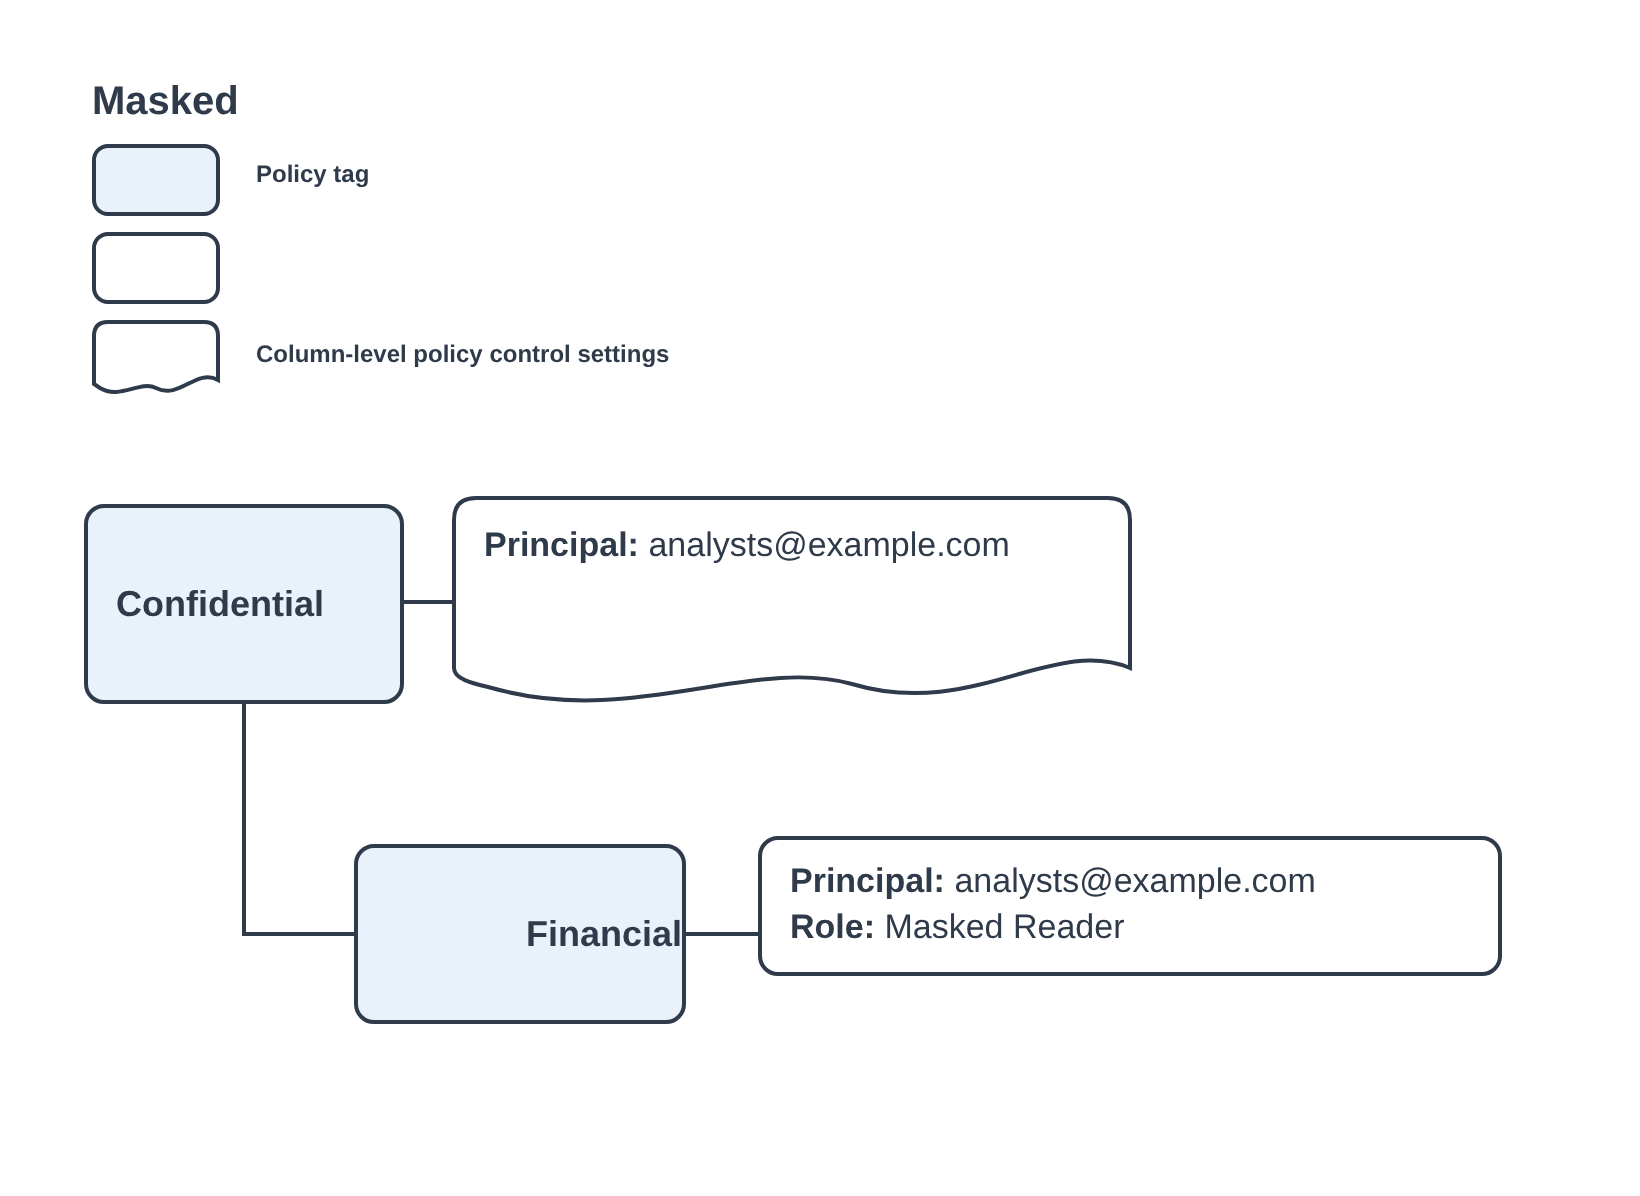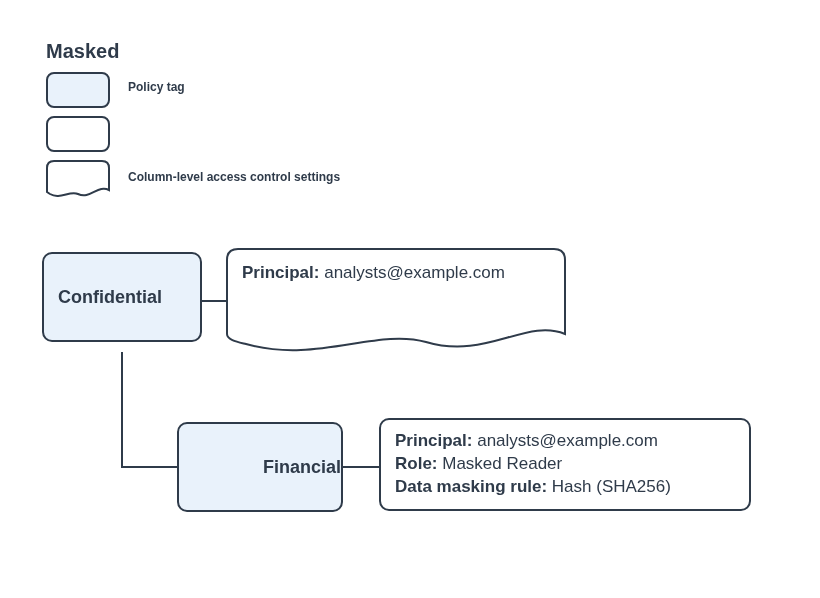--- a/index.html
+++ b/index.html
@@ -91,23 +91,23 @@
   <div class="legend-swatch policy" style="left:46px; top:116px;"></div>
 
   <div class="legend-note" style="left:46px; top:160px; width:64px; height:40px;">
     <svg width="64" height="40" viewBox="0 0 64 40">
       <path d="M8,1 H56 Q63,1 63,8 V30
                C 52,24 44,40 32,34
                C 24,30 14,40 4,34
                L1,32 V8 Q1,1 8,1 Z" fill="#ffffff" stroke="#2f3b4a" stroke-width="2"></path>
     </svg>
   </div>
-  <div class="legend-label" style="left:128px; top:170px;">Column-level access control settings</div>
+  <div class="legend-label" style="left:128px; top:170px;">Column-level policy control settings</div>
 
-  <div class="policy-tag" style="left:42px; top:252px; width:160px; height:90px;">
+  <div class="policy-tag" style="left:42px; top:252px; width:160px; height:100px;">
     <span>Confidential</span>
   </div>
 
   <div class="connector" style="left:202px; top:300px; width:24px; height:2px;"></div>
 
   <div class="note-box" style="left:226px; top:248px; width:340px; height:108px;">
     <svg class="note-svg" width="340" height="108" viewBox="0 0 340 108">
       <path d="M12,1 H328 Q339,1 339,12 V86
                C 300,70 260,112 200,94
                C 150,80 90,116 20,96
@@ -133,19 +133,15 @@
 
   <div class="data-policy" style="left:379px; top:418px; width:372px;">
     <div>
       <span class="label">Principal:</span>
       <span>analysts@example.com</span>
     </div>
     <div>
       <span class="label">Role:</span>
       <span>Masked Reader</span>
     </div>
-    <div>
-      <span class="label">Data masking rule:</span>
-      <span>Hash (SHA256)</span>
-    </div>
   </div>
 
 </div>
 
 </body></html>

